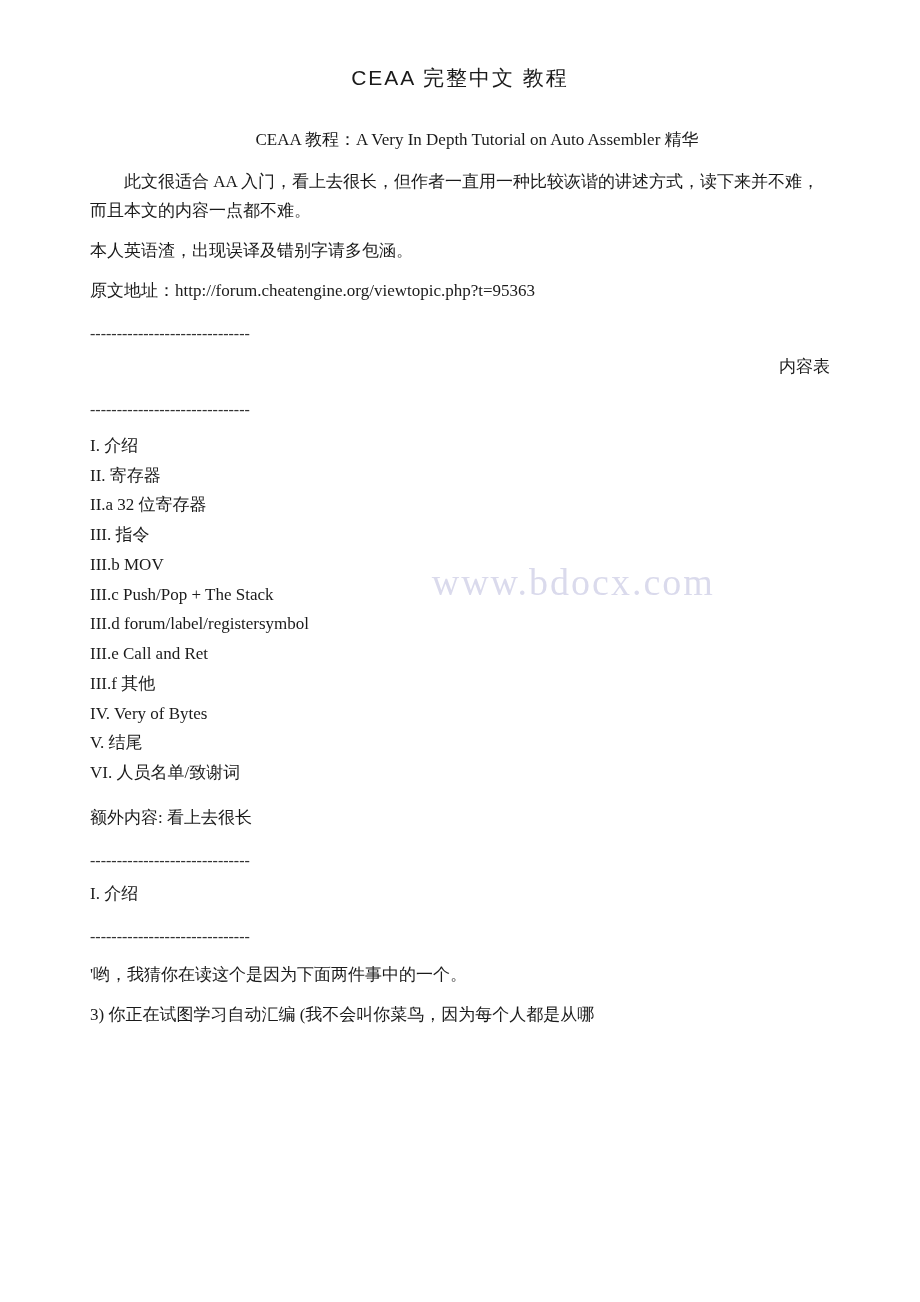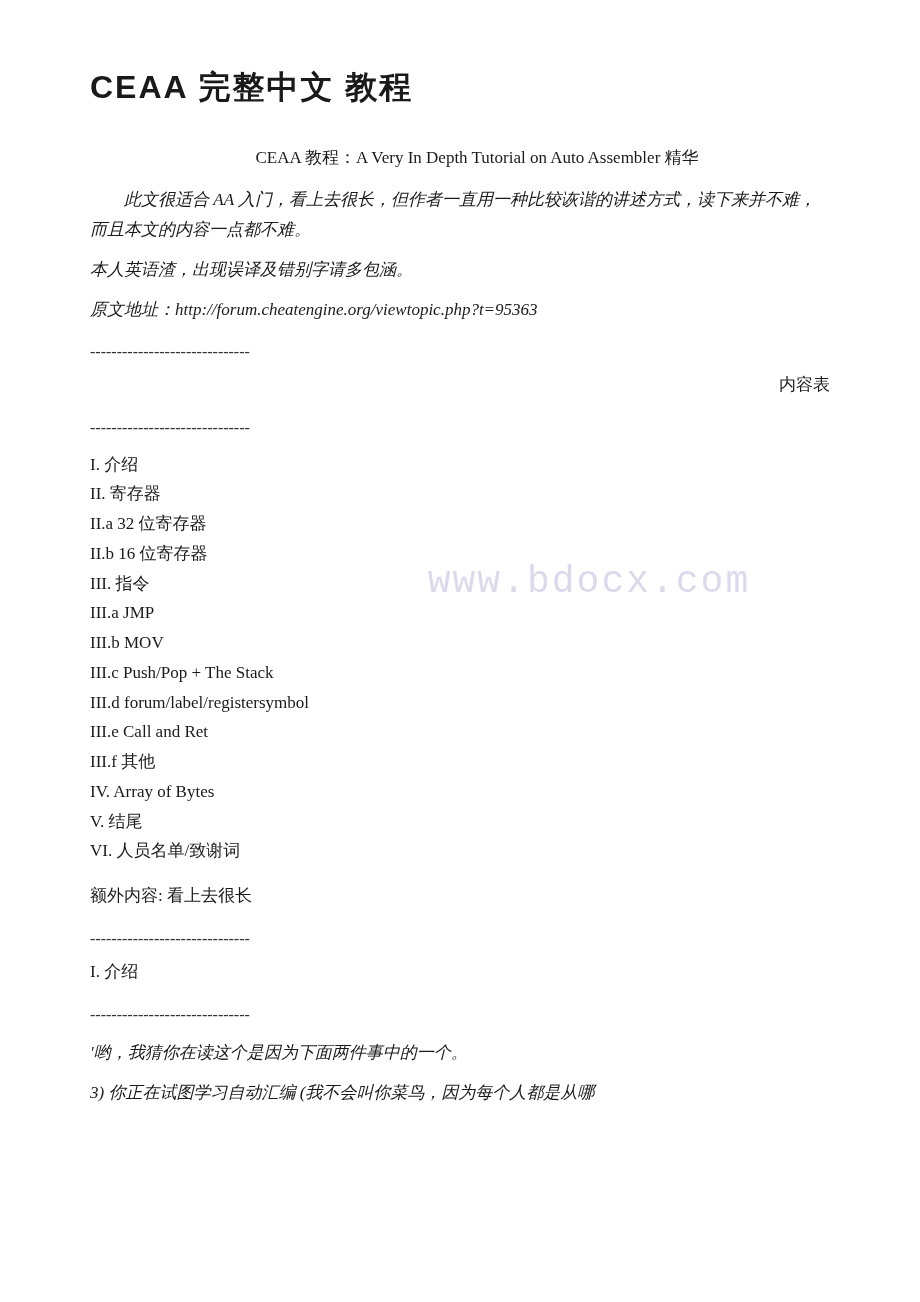--- a/index.html
+++ b/index.html
@@ -13,23 +13,23 @@
       font-family: "SimSun", "宋体", "Times New Roman", serif;
       color: #1a1a1a;
       width: 920px;
       min-height: 1302px;
       padding: 60px 90px;
       font-size: 17px;
       line-height: 1.7;
     }
 
     .page-title {
-      text-align: left;
-      font-size: 32px;
-      font-weight: bold;
+      text-align: center;
+      font-size: 21px;
+      font-weight: normal;
       margin-bottom: 30px;
       font-family: "SimHei", "黑体", Arial, sans-serif;
       letter-spacing: 2px;
     }
 
     .subtitle {
       text-indent: 2em;
       margin-bottom: 12px;
       font-size: 17px;
       text-align: center;
@@ -74,31 +74,30 @@
 
     .section-heading {
       font-size: 17px;
       margin: 4px 0;
     }
 
     .body-text {
       font-size: 17px;
       margin: 10px 0;
       line-height: 1.75;
-      font-style: italic;
     }
 
     .watermark {
       position: absolute;
       top: 490px;
       left: 50%;
       transform: translateX(-10%);
       font-size: 38px;
       color: rgba(150, 150, 200, 0.35);
-      font-family: Liberation Mono, monospace;
+      font-family: Liberation Serif, serif;
       pointer-events: none;
       white-space: nowrap;
       letter-spacing: 2px;
     }
 
     .content-wrapper {
       position: relative;
     }
   </style>
 </head>
@@ -116,29 +115,27 @@
   <p class="body-text no-indent">原文地址：http://forum.cheatengine.org/viewtopic.php?t=95363</p>
 
   <p class="separator">------------------------------</p>
   <p class="toc-label">内容表</p>
   <p class="separator">------------------------------</p>
 
   <ul class="toc-list">
     <li>I. 介绍</li>
     <li>II. 寄存器</li>
     <li>II.a 32 位寄存器</li>
-    <li>II.b 16 位寄存器</li>
     <li>III. 指令</li>
-    <li>III.a JMP</li>
     <li>III.b MOV</li>
     <li>III.c Push/Pop + The Stack</li>
     <li>III.d forum/label/registersymbol</li>
     <li>III.e Call and Ret</li>
     <li>III.f 其他</li>
-    <li>IV. Array of Bytes</li>
+    <li>IV. Very of Bytes</li>
     <li>V. 结尾</li>
     <li>VI. 人员名单/致谢词</li>
   </ul>
 
   <p class="extra-content">额外内容: 看上去很长</p>
 
   <p class="separator">------------------------------</p>
   <p class="section-heading">I. 介绍</p>
   <p class="separator">------------------------------</p>
 

